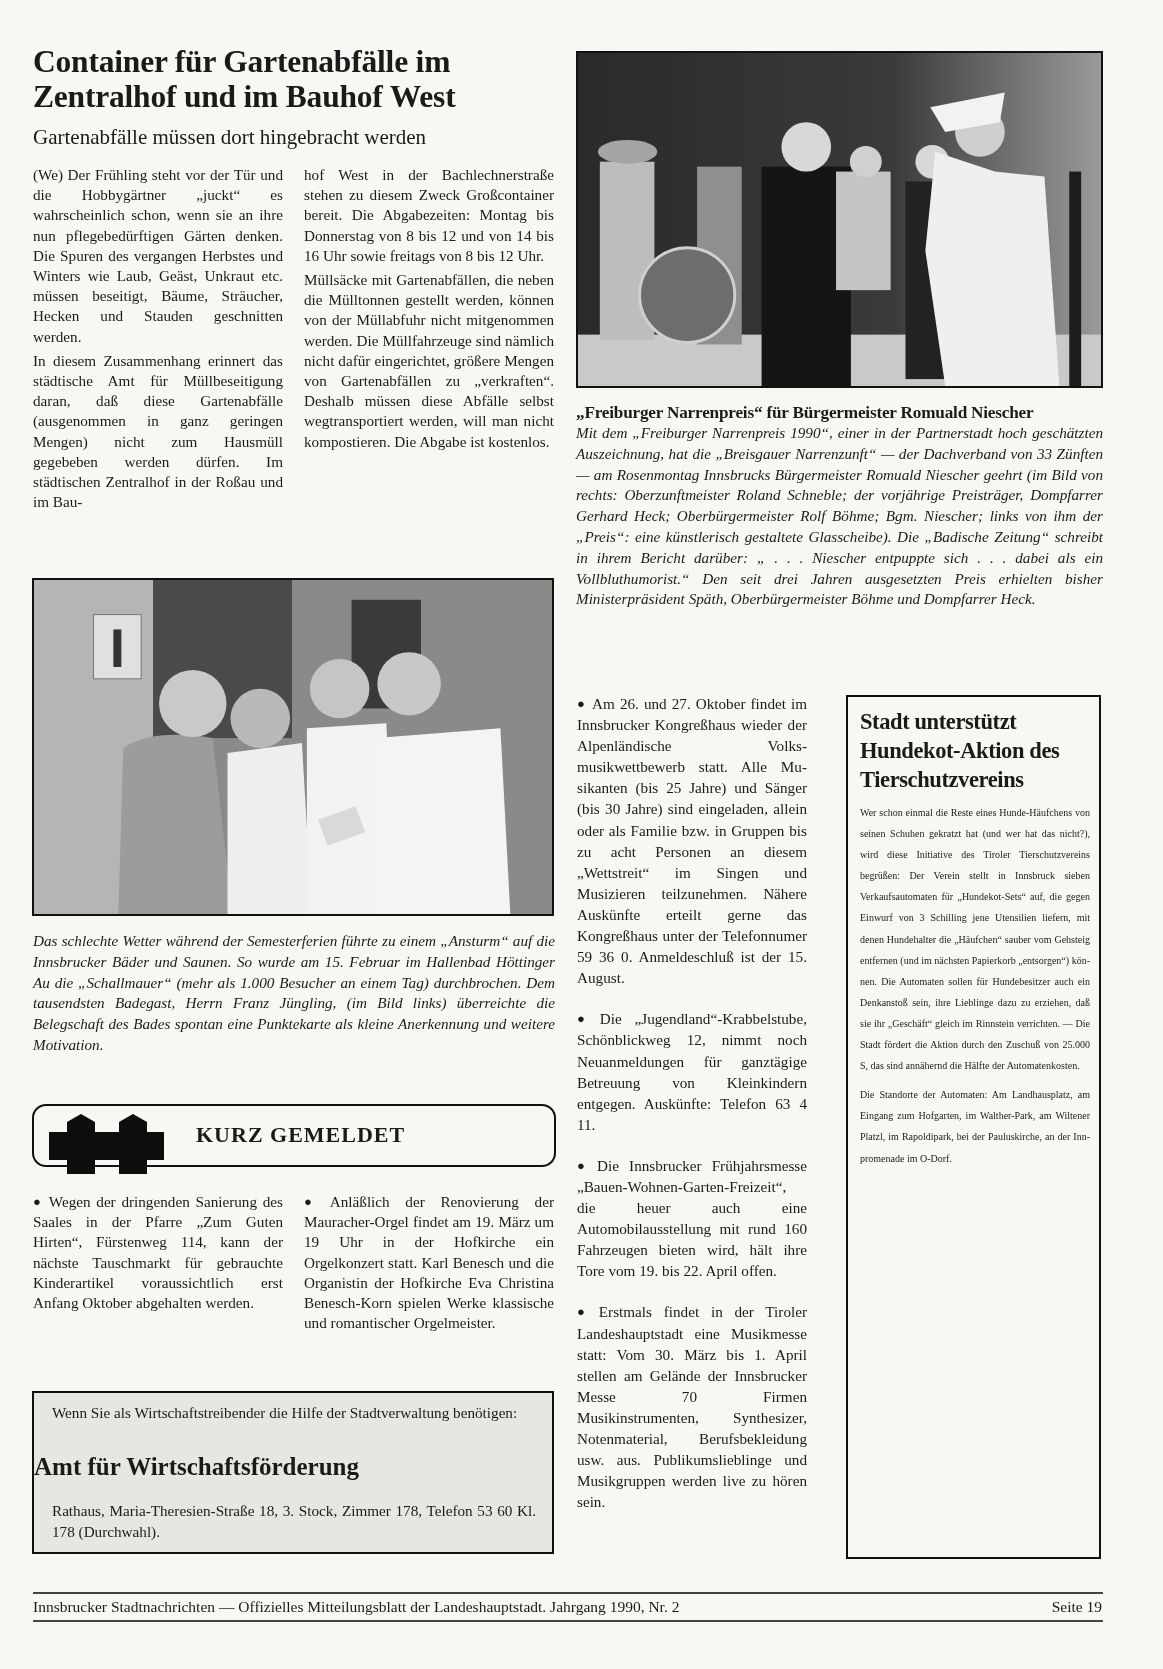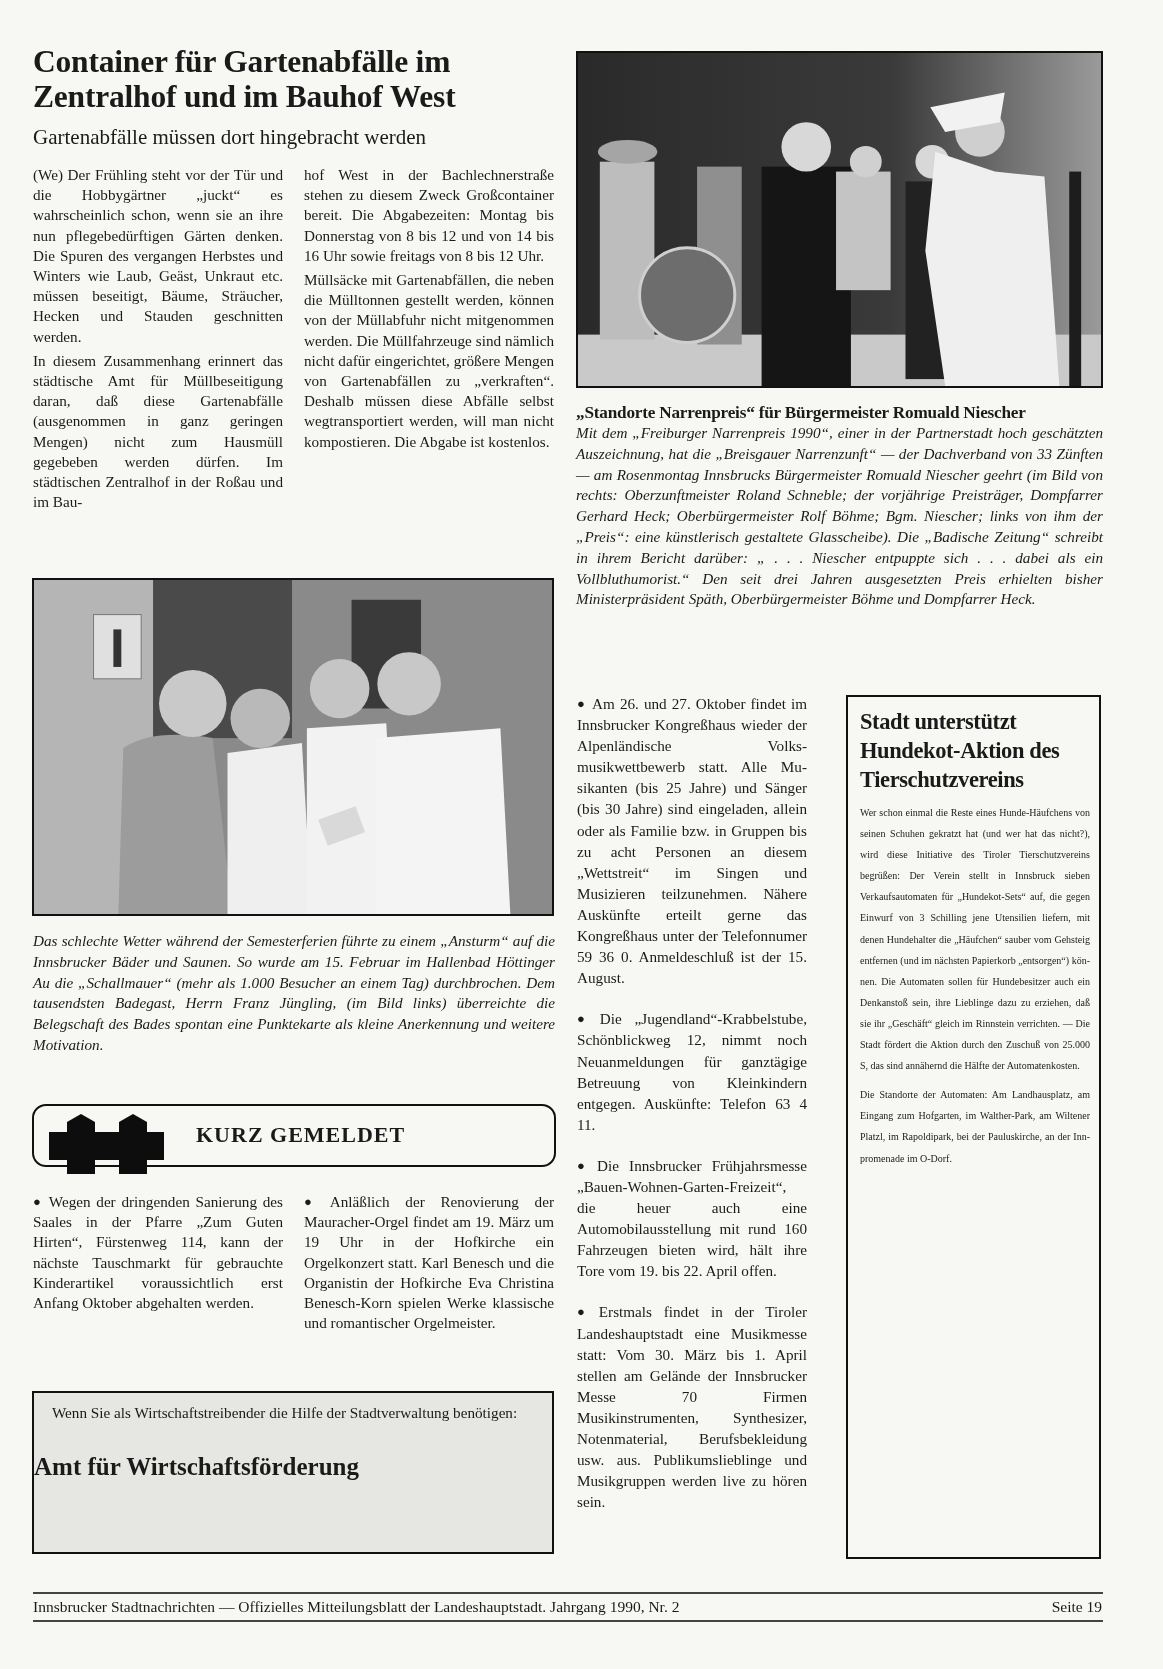--- a/index.html
+++ b/index.html
@@ -98,21 +98,21 @@
     <rect x="330" y="130" width="55" height="200" fill="#222"></rect>
     <circle cx="357" cy="110" r="17" fill="#d8d8d8"></circle>
 
     <path d="M360 100 L420 120 L470 125 L485 337 L370 337 L350 200 Z" fill="#efefef"></path>
     <circle cx="405" cy="80" r="25" fill="#cfcfcf"></circle>
     <path d="M355 55 L430 40 L425 70 L370 80 Z" fill="#f2f2f2"></path>
     <rect x="495" y="120" width="12" height="217" fill="#1d1d1d"></rect>
   </svg>
 </div>
 
-<div id="narren-headline" class="abs">„Standorte Narrenpreis“ für Bürgermeister Romuald Niescher</div>
+<div id="narren-headline" class="abs">„Freiburger Narrenpreis“ für Bürgermeister Romuald Niescher</div>
 <div id="narren-caption" class="abs just">Mit dem „Freiburger Narrenpreis 1990“, einer in der Partnerstadt hoch geschätzten Auszeichnung, hat die „Breisgauer Narrenzunft“ — der Dachverband von 33 Zünften — am Rosenmontag Innsbrucks Bürger­meister Romuald Niescher geehrt (im Bild von rechts: Oberzunftmei­ster Roland Schneble; der vorjährige Preisträger, Dompfarrer Gerhard Heck; Oberbürgermeister Rolf Böhme; Bgm. Niescher; links von ihm der „Preis“: eine künstlerisch gestaltete Glasscheibe). Die „Badische Zeitung“ schreibt in ihrem Bericht darüber: „ . . . Niescher entpuppte sich . . . dabei als ein Vollbluthumorist.“ Den seit drei Jahren aus­gesetzten Preis erhielten bisher Ministerpräsident Späth, Oberbürger­meister Böhme und Dompfarrer Heck.</div>
 
 <div id="photo-sauna" class="abs photo" title="Four men in a sauna corridor handing over a points card">
   <svg width="100%" height="100%" viewBox="0 0 522 338" preserveAspectRatio="none">
     <rect width="522" height="338" fill="#8a8a8a"></rect>
     <rect x="0" y="0" width="120" height="338" fill="#b5b5b5"></rect>
     <rect x="120" y="0" width="140" height="160" fill="#4a4a4a"></rect>
     <rect x="320" y="20" width="70" height="110" fill="#3a3a3a"></rect>
     <rect x="60" y="35" width="48" height="65" fill="#e0e0e0" stroke="#777"></rect>
     <rect x="80" y="50" width="8" height="38" fill="#333"></rect>
@@ -140,20 +140,21 @@
 <div id="kurz-col1" class="abs body-col just">
   <span class="bullet">●</span><span>Wegen der dringenden Sanie­rung des Saales in der Pfarre „Zum Guten Hirten“, Fürsten­weg 114, kann der nächste Tauschmarkt für gebrauchte Kin­derartikel voraussichtlich erst Anfang Oktober abgehalten wer­den.</span>
 </div>
 <div id="kurz-col2" class="abs body-col just">
   <span class="bullet">●</span><span>Anläßlich der Renovierung der Mauracher-Orgel findet am 19. März um 19 Uhr in der Hofkir­che ein Orgelkonzert statt. Karl Benesch und die Organistin der Hofkirche Eva Christina Benesch-Korn spielen Werke klassische und romantischer Orgelmeister.</span>
 </div>
 
 <div id="wirt-box" class="abs">
   <div id="wirt-intro" class="just">Wenn Sie als Wirtschaftstreibender die Hilfe der Stadtverwal­tung benötigen:</div>
   <div id="wirt-title">Amt für Wirtschaftsförderung</div>
+  <div id="wirt-address" class="just">Rathaus, Maria-Theresien-Straße 18, 3. Stock, Zimmer 178, Tele­fon 53 60 Kl. 178 (Durchwahl).</div>
 </div>
 
 <div id="notes-col" class="abs body-col just" style="line-height:21.1px">
   <div class="bullet-item">
     <span class="bullet">●</span><span>Am 26. und 27. Oktober fin­det im Innsbrucker Kongreßhaus wieder der Alpenländische Volks­musikwettbewerb statt. Alle Mu­sikanten (bis 25 Jahre) und Sän­ger (bis 30 Jahre) sind eingeladen, allein oder als Familie bzw. in Gruppen bis zu acht Personen an diesem „Wettstreit“ im Singen und Musizieren teilzunehmen. Nähere Auskünfte erteilt gerne das Kongreßhaus unter der Tele­fonnumer 59 36 0. Anmelde­schluß ist der 15. August.</span>
   </div>
   <div class="bullet-item">
     <span class="bullet">●</span><span>Die „Jugendland“-Krabbel­stube, Schönblickweg 12, nimmt noch Neuanmeldungen für ganz­tägige Betreuung von Kleinkin­dern entgegen. Auskünfte: Tele­fon 63 4 11.</span>
   </div>
   <div class="bullet-item">

